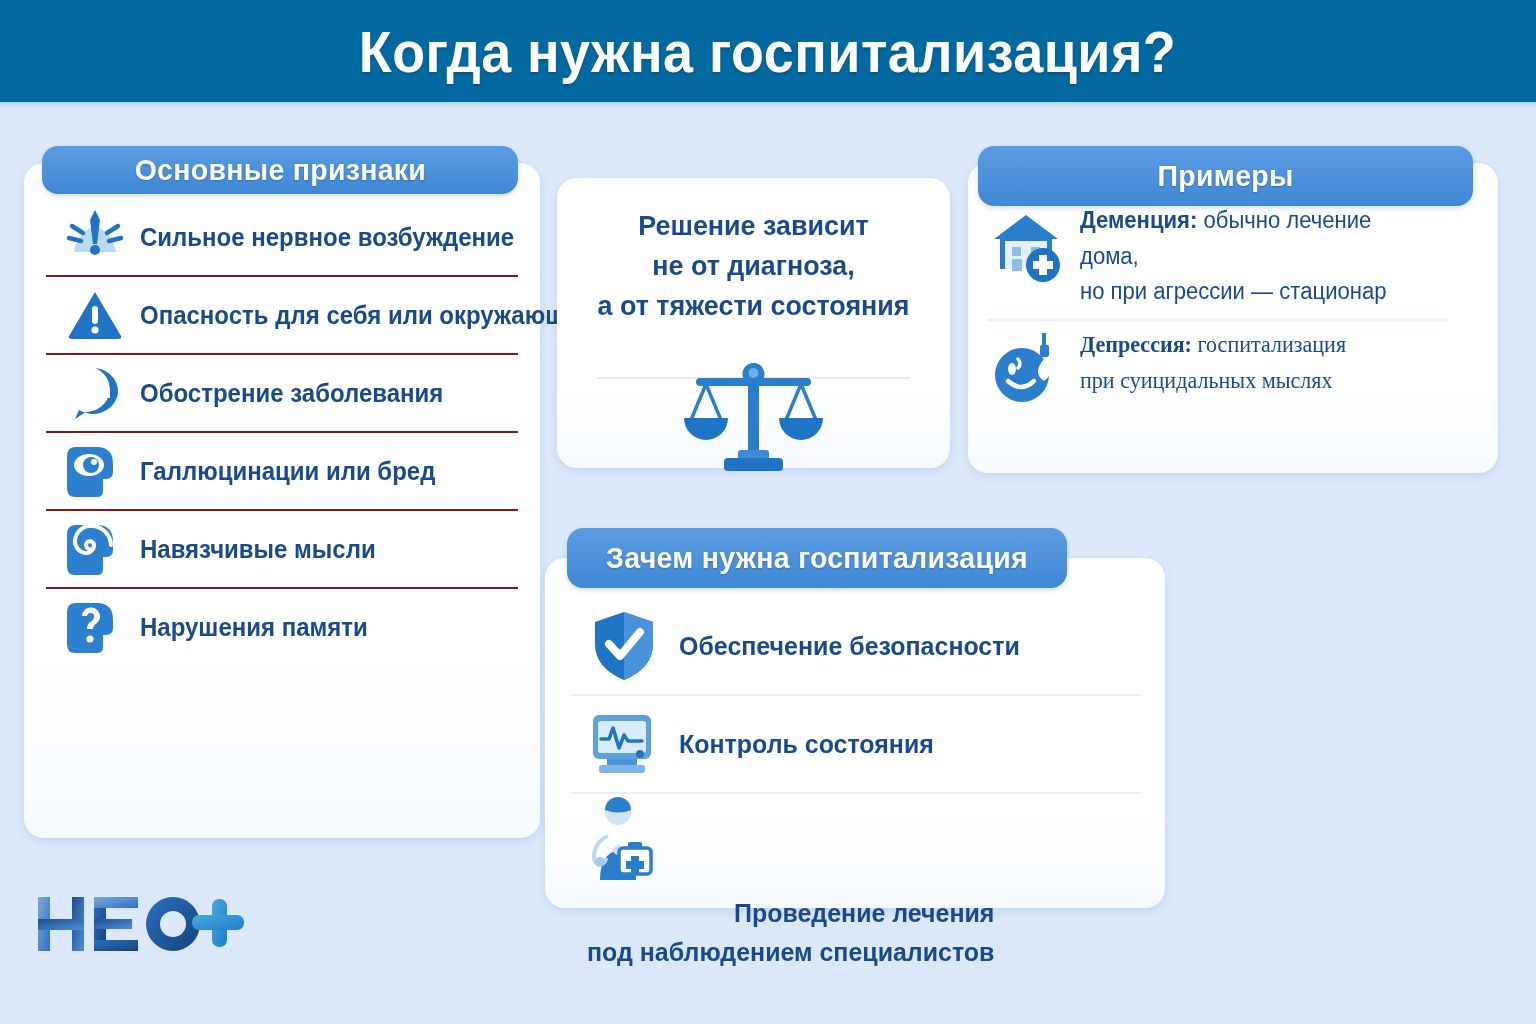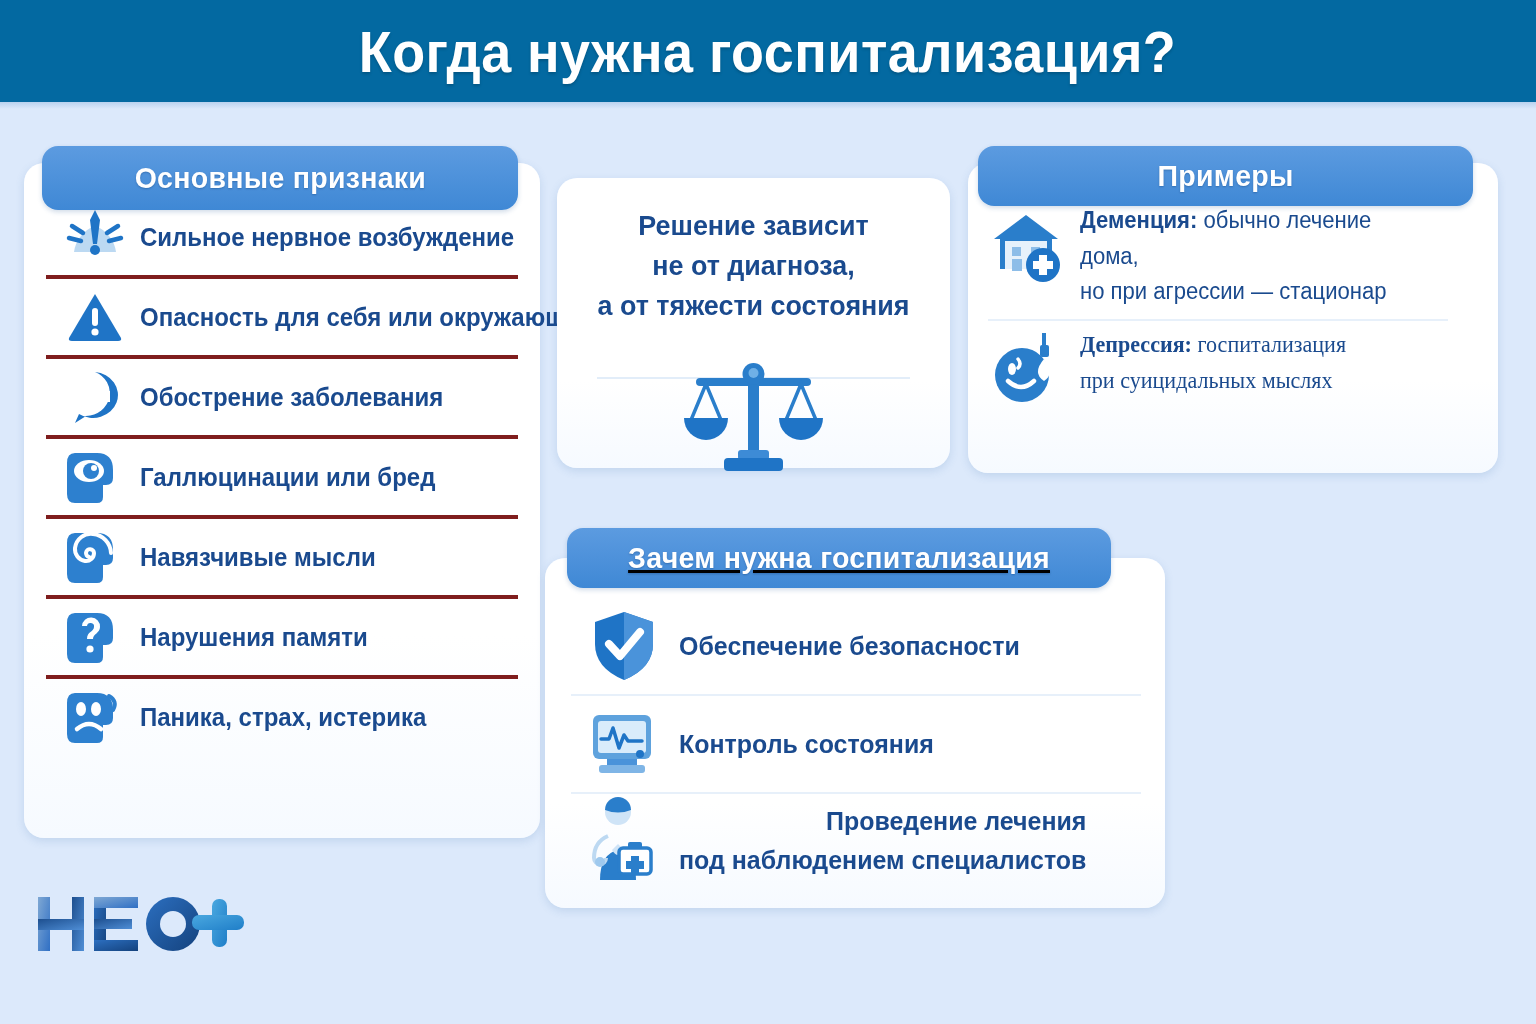--- a/index.html
+++ b/index.html
@@ -43,26 +43,26 @@
     display:flex;align-items:center;justify-content:center;
     box-shadow:0 2px 5px rgba(40,90,150,.22);
   }
   .pill-label{
     color:#fff;font-weight:bold;font-size:30px;letter-spacing:.3px;
     text-shadow:0 1px 2px rgba(0,40,90,.3);
     transform:scaleX(.95);
   }
   
   .signs-card{left:24px;top:163px;width:516px;height:675px;}
-  .signs-pill{left:42px;top:146px;width:476px;height:64px;}
+  .signs-pill{left:42px;top:146px;width:476px;height:48px;}
   .signs-list{position:absolute;left:24px;top:163px;width:516px;height:675px;
     padding:36px 22px 14px 22px;box-sizing:border-box;}
   .srow{
     display:flex;align-items:center;height:76px;gap:14px;
-    border-bottom:4px solid #7f1d1d;padding-left:18px;
+    border-bottom:2px solid #7f1d1d;padding-left:18px;
   }
   .srow:last-child{border-bottom:none;}
   .srow .ico{width:62px;height:62px;flex:0 0 62px;display:flex;align-items:center;justify-content:center;}
   .srow .txt{
     color:#1a4a8e;font-size:25px;font-weight:600;line-height:1.05;
     transform:scaleX(.96);transform-origin:left center;white-space:nowrap;
   }
   
   .quote-card{left:557px;top:178px;width:393px;height:290px;}
   .quote-text{
@@ -79,25 +79,25 @@
   .ex-pill{left:978px;top:146px;width:495px;height:60px;}
   .ex-list{position:absolute;left:968px;top:163px;width:500px;height:310px;
     padding:34px 20px 10px 20px;box-sizing:border-box;}
   .exrow{display:flex;align-items:flex-start;gap:14px;height:116px;border-bottom:2px solid #e7f0fa;padding-top:6px;}
   .exrow:last-child{border-bottom:none;font-family:Liberation Serif, serif;}
   .exrow .ico{width:78px;height:84px;flex:0 0 78px;display:flex;align-items:flex-start;justify-content:center;padding-top:4px;}
   .exrow .body{color:#1a4a8e;font-size:23px;line-height:1.55;transform:scaleX(.96);transform-origin:left top;}
   .exrow .body b{font-weight:bold;}
   
   .why-card{left:545px;top:558px;width:620px;height:350px;}
-  .why-pill{left:567px;top:528px;width:544px;height:60px;text-decoration:underline;}
+  .why-pill{left:567px;top:528px;width:500px;height:60px;}
   .why-list{position:absolute;left:545px;top:558px;width:620px;height:350px;
     padding:40px 24px 12px 26px;box-sizing:border-box;}
   .wrow{display:flex;align-items:center;gap:18px;height:96px;border-bottom:2px solid #e7f0fa;padding-left:16px;text-align:right;}
-  .wrow:last-child{border-bottom:none;align-items:flex-start;padding-top:8px;}
+  .wrow:last-child{border-bottom:none;align-items:flex-start;padding-top:8px;flex-direction:column;}
   .wrow .ico{width:74px;height:74px;flex:0 0 74px;display:flex;align-items:center;justify-content:center;}
   .wrow .txt{color:#1a4a8e;font-size:26px;font-weight:600;line-height:1.5;transform:scaleX(.96);transform-origin:left center;}
   
   .logo{position:absolute;left:36px;top:893px;width:210px;height:62px;}
 </style>
 </head>
 <body>
 
 <div class="header">
   <div class="header-title">Когда нужна госпитализация?</div>
@@ -173,32 +173,20 @@
     <span class="ico">
       <svg width="60" height="60" viewBox="0 0 60 60">
         <path d="M10 6 h22 q16 0 16 17 v8 q0 7 -7 7 h-3 v12 q0 6 -6 6 H10 q-8 0 -8 -9 V16 q0 -10 8 -10 Z" fill="#2d80cf"></path>
         <path d="M17 19 a9 9 0 0 1 18 1 c0 6 -7 7 -7 12 h-6 c0 -8 7 -7 7 -12 a3.5 3.5 0 0 0 -7 -1 Z" fill="#fff"></path>
         <circle cx="25" cy="42" r="3.6" fill="#fff"></circle>
       </svg>
     </span>
     <span class="txt">Нарушения памяти</span>
   </div>
 
-  <div class="srow">
-    <span class="ico">
-      <svg width="60" height="60" viewBox="0 0 60 60">
-        <path d="M10 6 h22 q16 0 16 17 v8 q0 7 -7 7 h-3 v12 q0 6 -6 6 H10 q-8 0 -8 -9 V16 q0 -10 8 -10 Z" fill="#2d80cf"></path>
-        <ellipse cx="16" cy="22" rx="5" ry="7" fill="#fff"></ellipse>
-        <ellipse cx="31" cy="22" rx="5" ry="7" fill="#fff"></ellipse>
-        <path d="M12 42 q12 -10 24 0" fill="none" stroke="#fff" stroke-width="4.5" stroke-linecap="round"></path>
-        <path d="M44 9 q9 5 4 14" fill="none" stroke="#2d80cf" stroke-width="4" stroke-linecap="round"></path>
-      </svg>
-    </span>
-    <span class="txt">Паника, страх, истерика</span>
-  </div>
 </div>
 
 <div class="card quote-card"></div>
 <div class="quote-text">
   <div>Решение зависит</div>
   <div>не от диагноза,</div>
   <div>а от тяжести состояния</div>
 </div>
 <div class="quote-divider"></div>
 <div class="scales">

